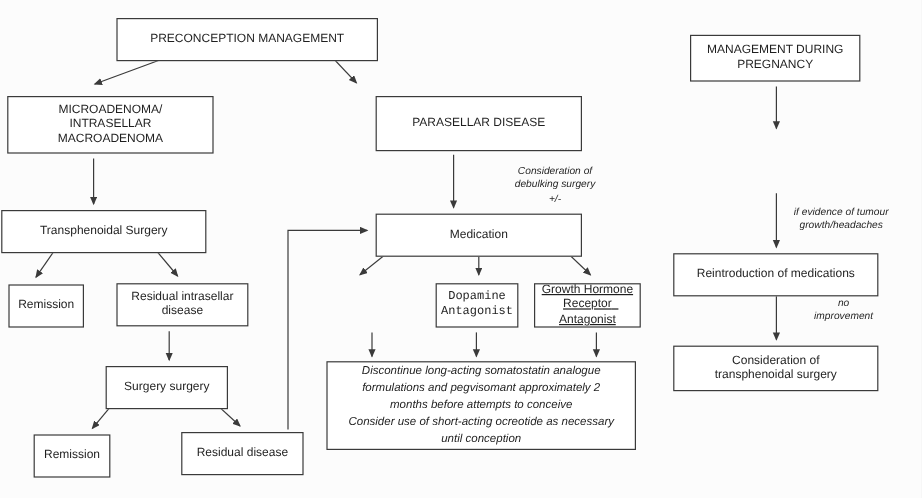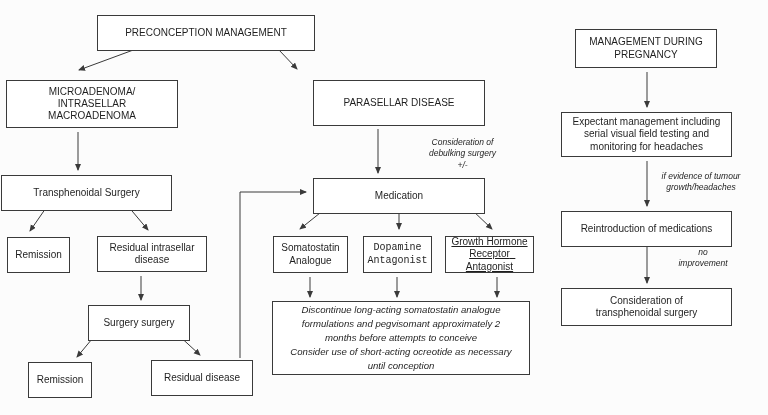--- a/index.html
+++ b/index.html
@@ -113,41 +113,36 @@
   <div class="box" style="left:88px; top:305px; width:102px; height:25px;">Surgery surgery</div>
 
   <div class="box" style="left:28px; top:362px; width:64px; height:25px;">Remission</div>
 
   <div class="box" style="left:313px; top:80px; width:172px; height:46px;">PARASELLAR DISEASE</div>
 
   <div class="box" style="left:151px; top:360px; width:102px; height:27px;">Residual disease</div>
 
   <div class="box" style="left:313px; top:178px; width:172px; height:28px;">Medication</div>
 
-  <div class="box" style="left:273px; top:236px; width:75px; height:37px;">Somatostatin
-Analogue</div>
 
   <div class="box" style="left:363px; top:236px; width:69px; height:37px;font-family:Liberation Mono, monospace;">Dopamine
 Antagonist</div>
 
   <div class="box" style="left:445px; top:236px; width:89px; height:37px;text-decoration:underline;">Growth Hormone
 Receptor  Antagonist</div>
 
   <div class="box note" style="left:272px; top:301px; width:258px; height:74px;">Discontinue long-acting somatostatin analogue
 formulations and pegvisomant approximately 2
 months before attempts to conceive
 Consider use of short-acting ocreotide as necessary
 until conception</div>
 
   <div class="box" style="left:575px; top:29px; width:142px; height:39px;">MANAGEMENT DURING
 PREGNANCY</div>
 
-  <div class="box" style="left:561px; top:112px; width:171px; height:45px;">Expectant management including
-serial visual field testing and
-monitoring for headaches</div>
 
   <div class="box" style="left:561px; top:211px; width:171px; height:23px;">Reintroduction of medications</div>
 
   <div class="box" style="left:561px; top:288px; width:171px; height:38px;">Consideration of
 transphenoidal surgery</div>
 
   <div class="annotation" style="left:420px; top:137px; width:85px;">Consideration of
 debulking surgery
 +/-</div>
 

